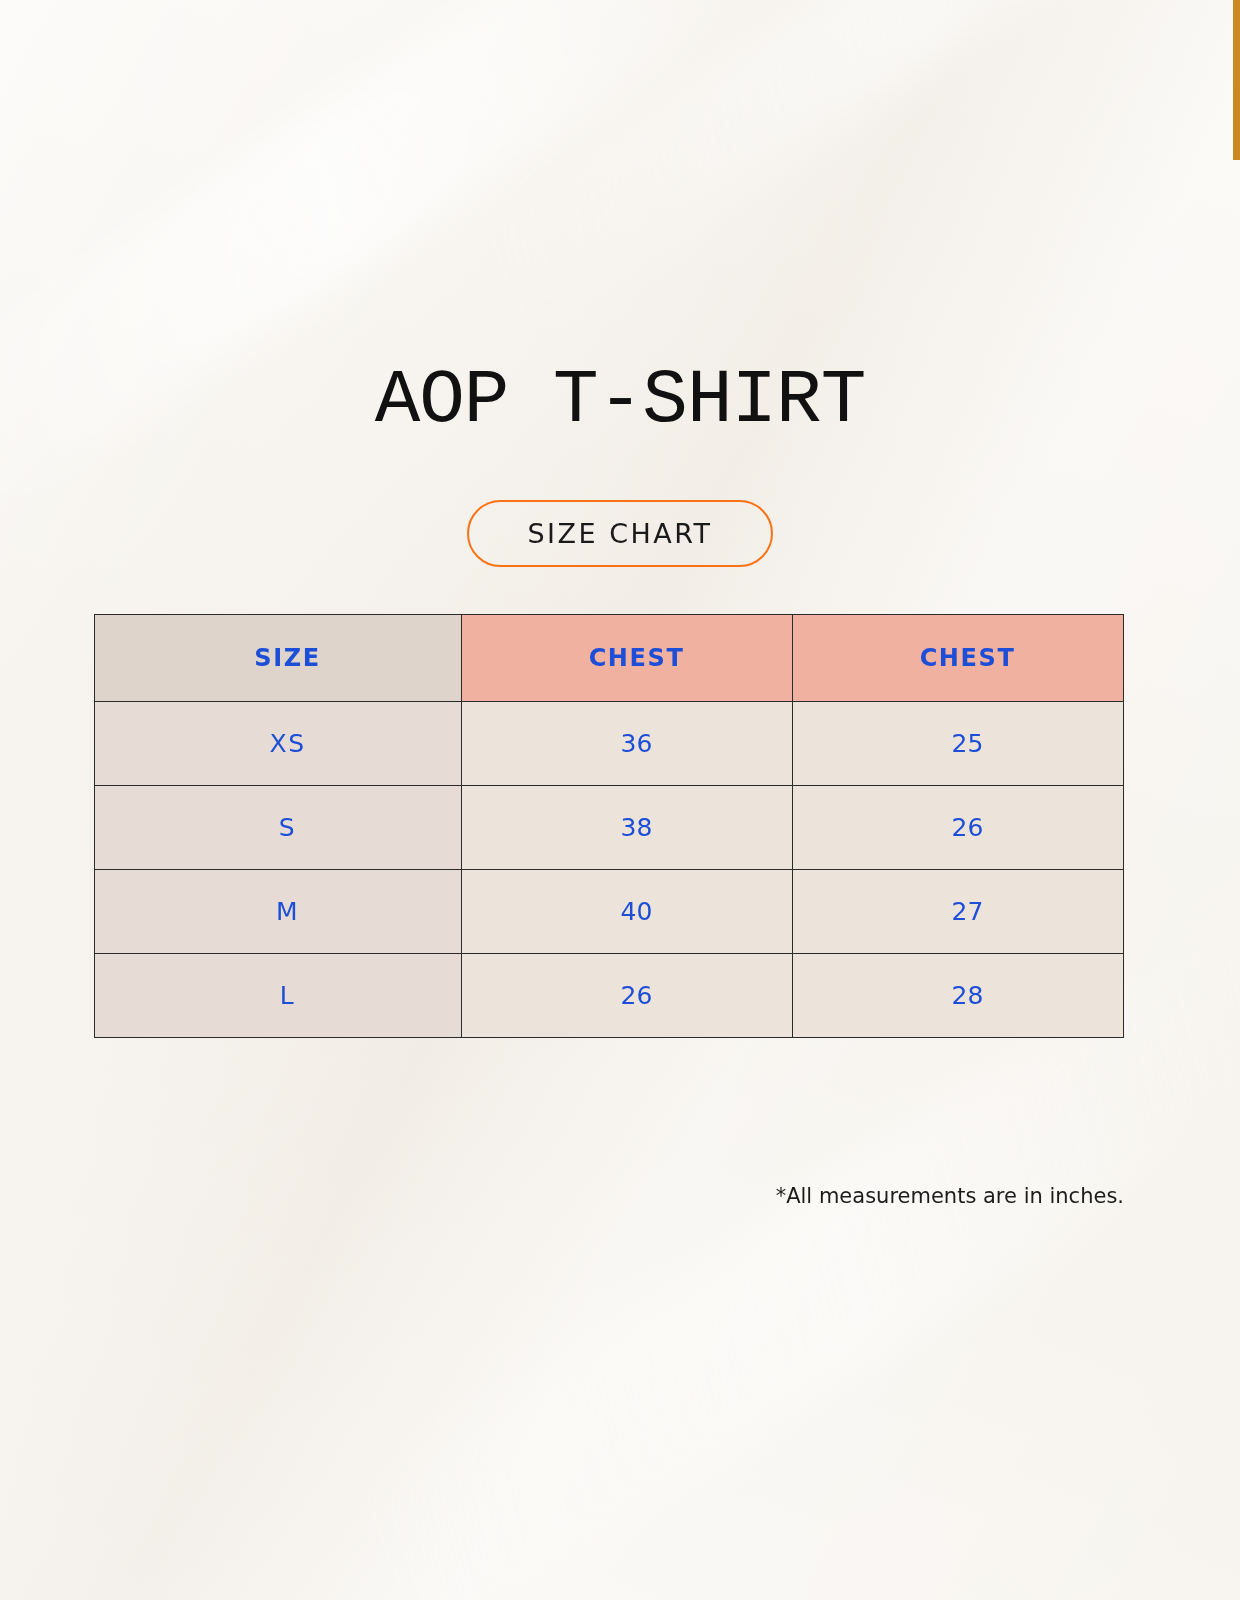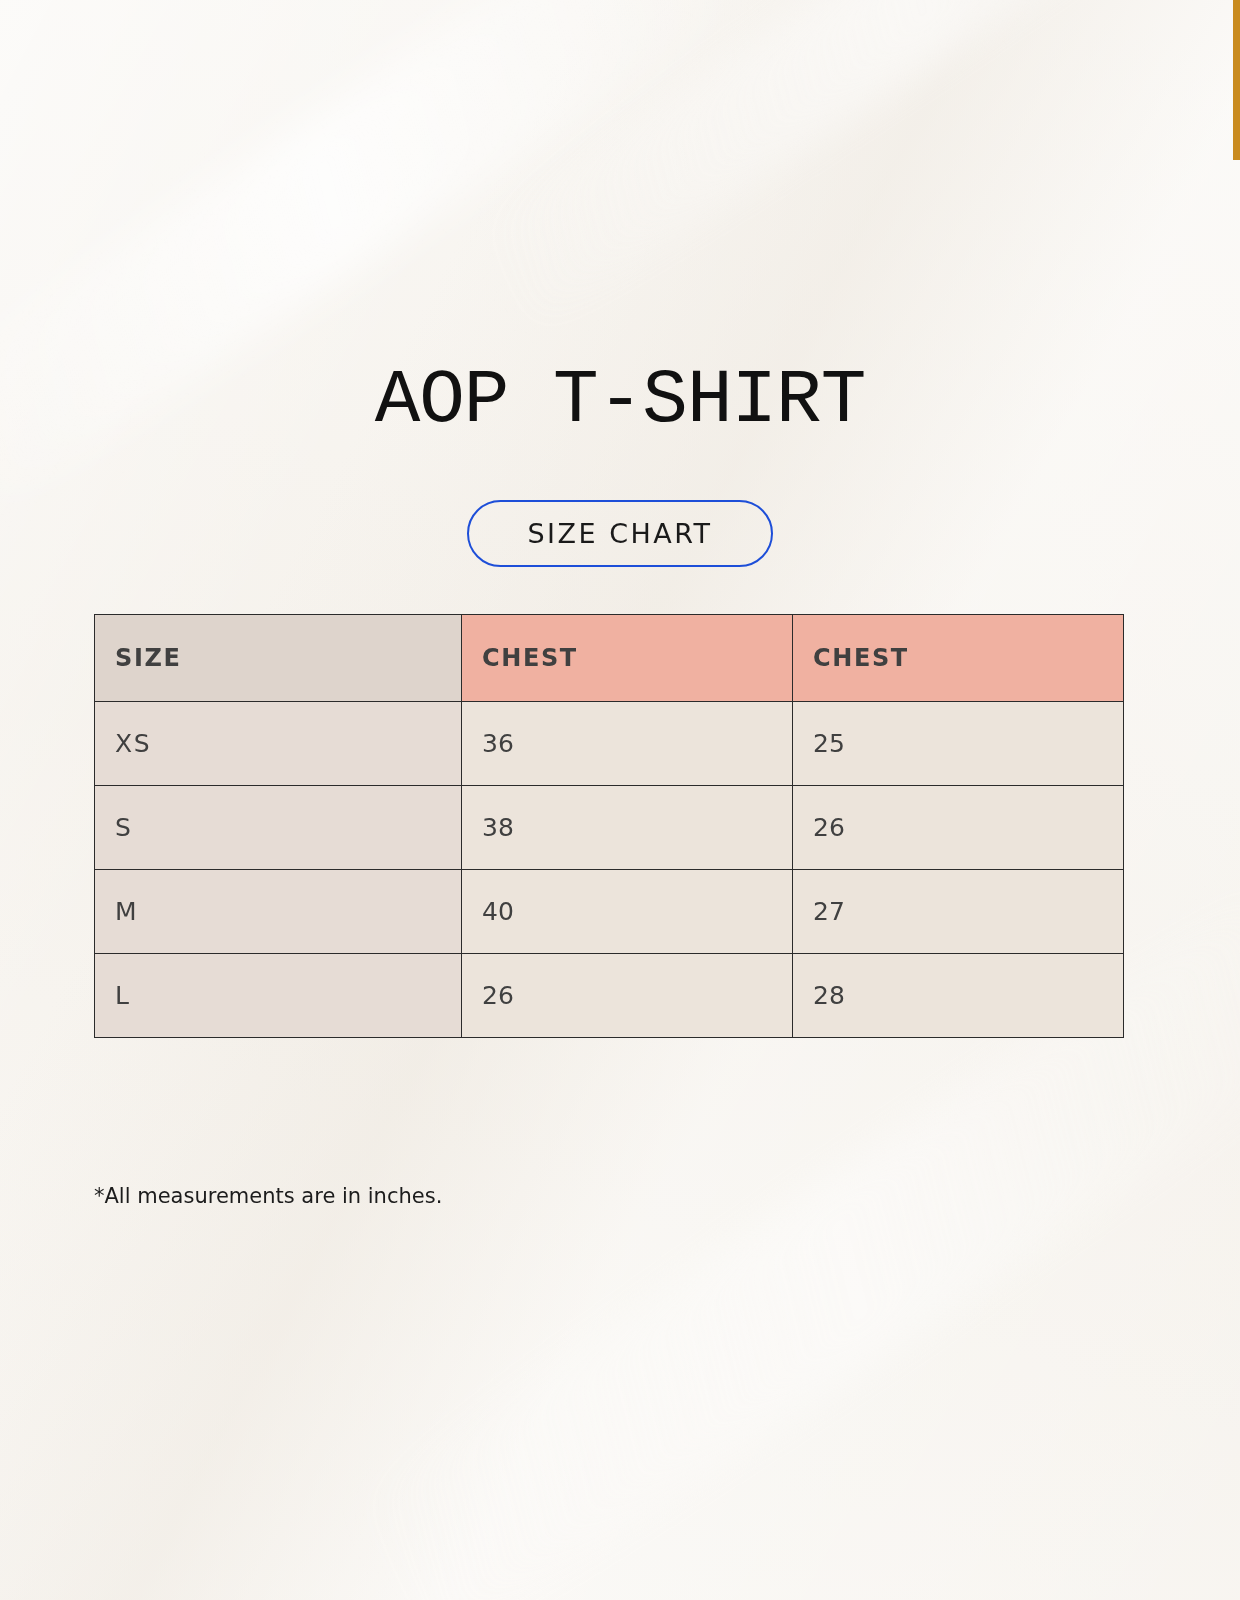--- a/index.html
+++ b/index.html
@@ -64,21 +64,21 @@
 
   .pill-wrap {
     position: absolute;
     top: 500px;
     left: 0;
     width: 1240px;
     display: flex;
     justify-content: center;
   }
   .pill {
-    border: 2px solid #1d4ed8;
+    border: 2px solid #f97316;
     border-radius: 40px;
     padding: 16px 58px;
     font-size: 27px;
     letter-spacing: 2.5px;
     color: #1a1a1a;
     font-family: "DejaVu Sans", sans-serif;
     background: transparent;
   }
 
   .table-wrap {
@@ -87,24 +87,24 @@
     left: 94px;
     width: 1030px;
   }
   table.size-chart {
     border-collapse: collapse;
     width: 100%;
     table-layout: fixed;
   }
   table.size-chart td, table.size-chart th {
     border: 1px solid #2b2b2b;
-    text-align: left;
+    text-align: center;
     height: 81px;
     font-size: 25px;
-    color: #404040;
+    color: #1d4ed8;
     font-family: "DejaVu Sans", sans-serif;
     font-weight: 400;
     padding-left: 20px;
   }
   table.size-chart thead th {
     font-weight: 700;
     letter-spacing: 1.6px;
     font-size: 24px;
     height: 84px;
   }
@@ -116,21 +116,21 @@
     letter-spacing: 1.5px;
     font-size: 26px;
   }
   td.cell-val { background: #ece4db; }
 
   .footnote {
     position: absolute;
     top: 1184px;
     left: 94px;
     width: 1030px;
-    text-align: left;
+    text-align: right;
     font-size: 21px;
     color: #1c1c1c;
     font-family: "DejaVu Sans", sans-serif;
   }
 </style>
 </head>
 <body>
 
 <div class="page">
 

